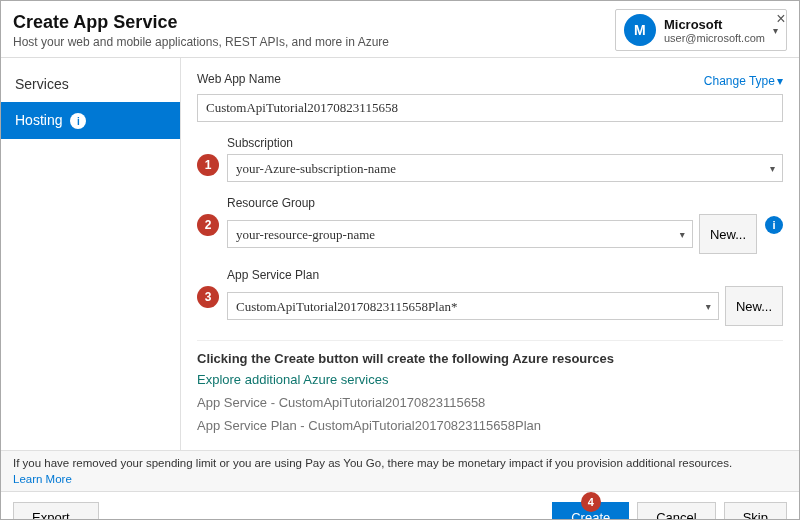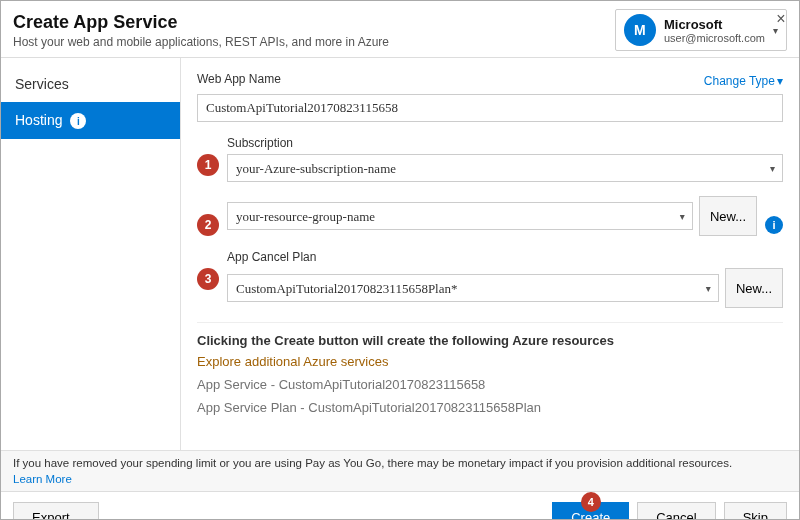--- a/index.html
+++ b/index.html
@@ -210,21 +210,21 @@
       padding: 10px 0;
       border-top: 1px solid #eee;
       margin-top: 4px;
     }
     .resources-title {
       font-weight: 600;
       font-size: 13px;
       margin-bottom: 6px;
     }
     .explore-link {
-      color: #a16207;
+      color: #0f766e;
       font-size: 13px;
       cursor: pointer;
       text-decoration: none;
     }
     .resource-item {
       font-size: 13px;
       color: #737373;
       margin-top: 8px;
     }
 
@@ -345,37 +345,38 @@
             <option value="your-Azure-subscription-name">your-Azure-subscription-name</option>
           </select>
           <span class="select-arrow">▾</span>
         </div>
       </div>
     </div>
 
     <div class="numbered-row">
       <div class="step-badge">2</div>
       <div class="numbered-field">
+        <div class="field-label">Resource Group</div>
         <div class="field-row">
           <div class="select-wrapper">
             <select>
               <option value="your-resource-group-name">your-resource-group-name</option>
             </select>
             <span class="select-arrow">▾</span>
           </div>
           <button class="new-btn" style="margin-top:0;">New...</button>
         </div>
       </div>
       <div class="info-circle" style="margin-top:20px;">i</div>
     </div>
 
     <div class="numbered-row">
       <div class="step-badge">3</div>
       <div class="numbered-field">
-        <div class="field-label">App Cancel Plan</div>
+        <div class="field-label">App Service Plan</div>
         <div class="field-row">
           <div class="select-wrapper">
             <select>
               <option value="CustomApiTutorial20170823115658Plan*">CustomApiTutorial20170823115658Plan*</option>
             </select>
             <span class="select-arrow">▾</span>
           </div>
           <button class="new-btn" style="margin-top:0;">New...</button>
         </div>
       </div>

